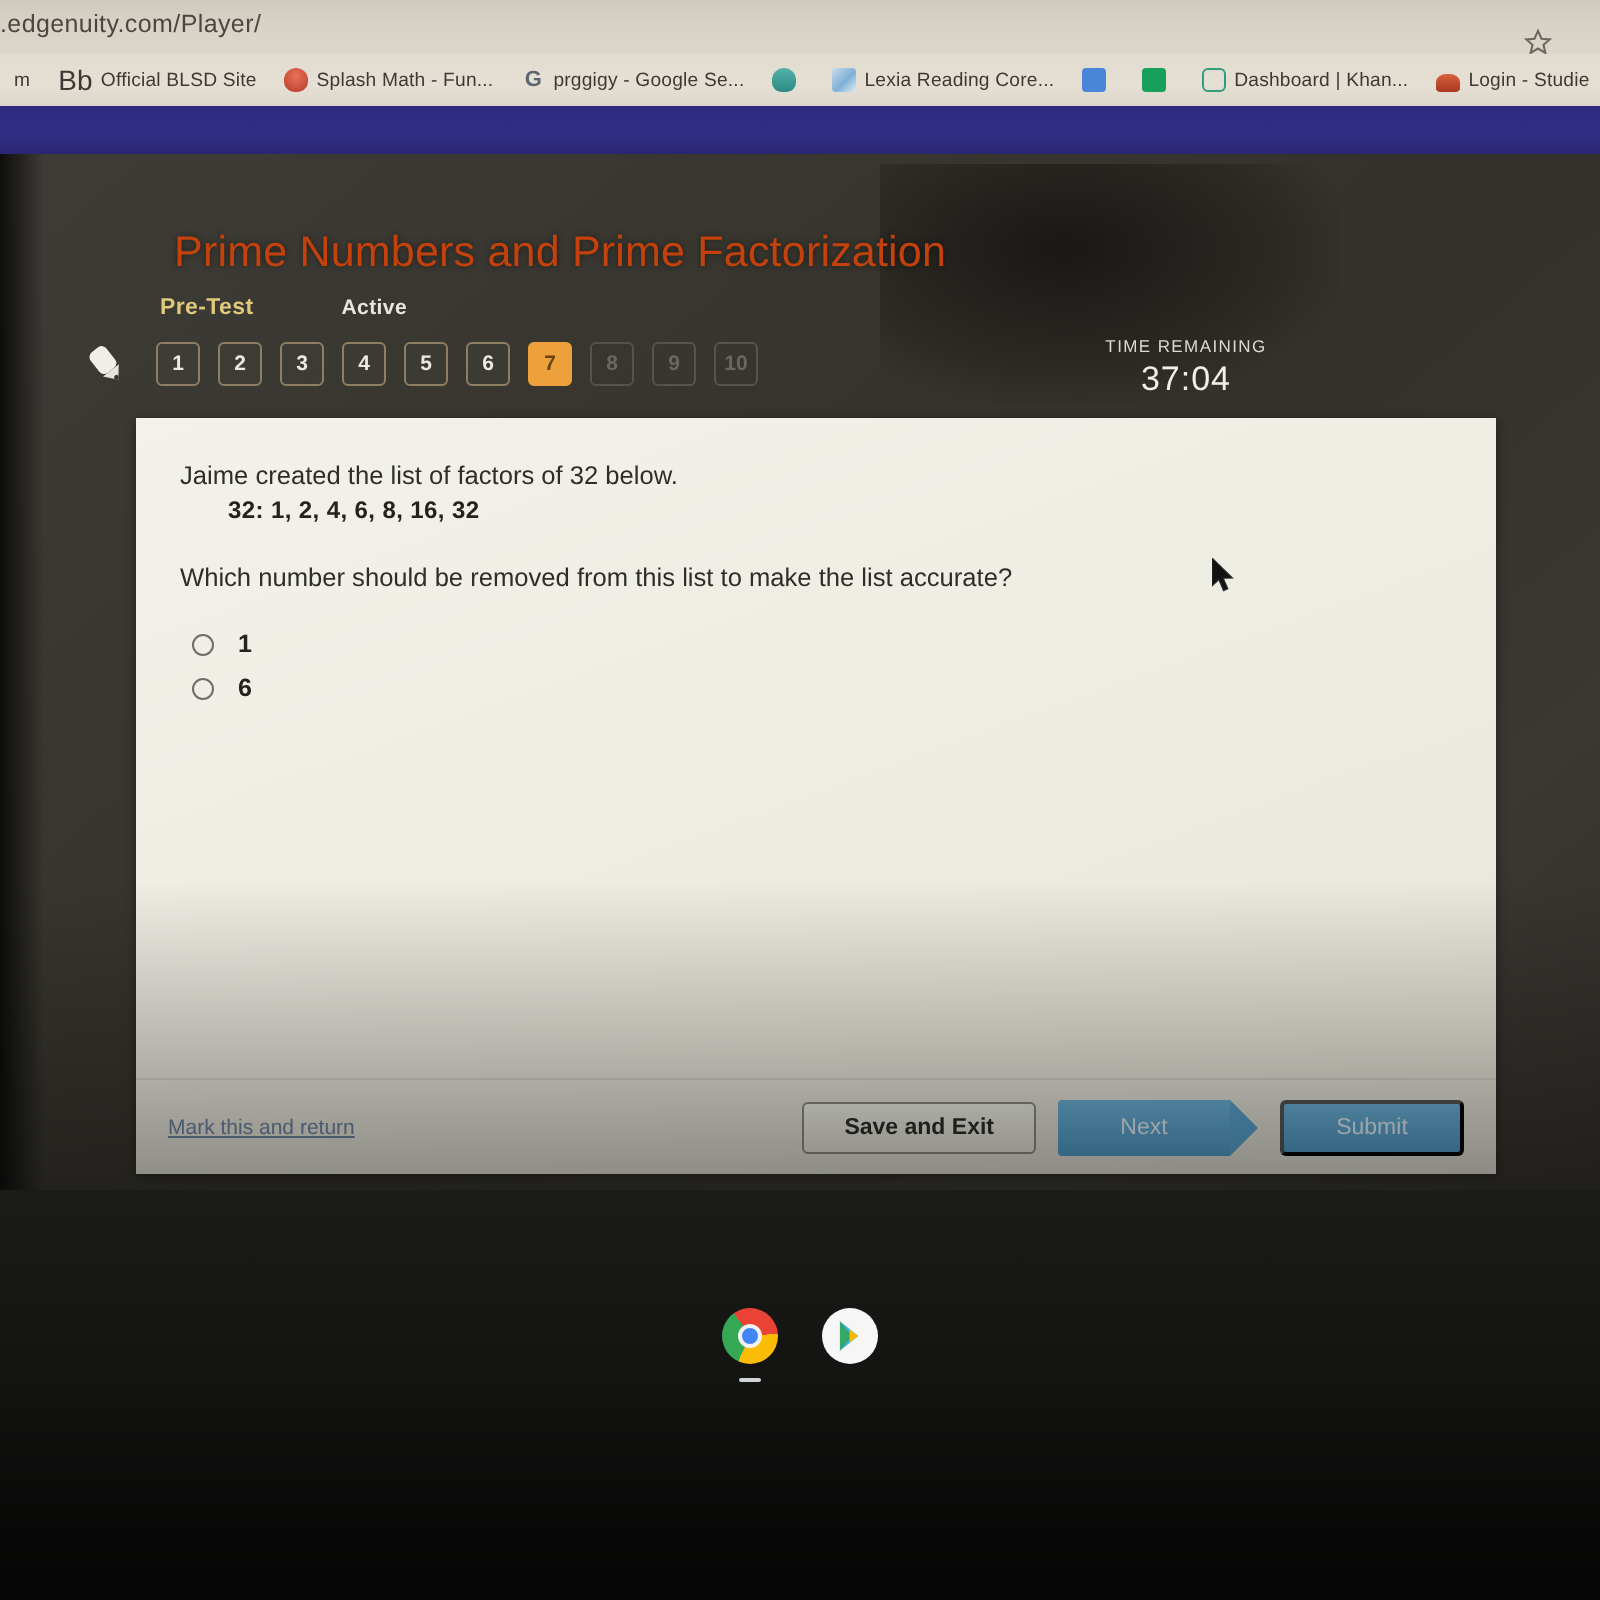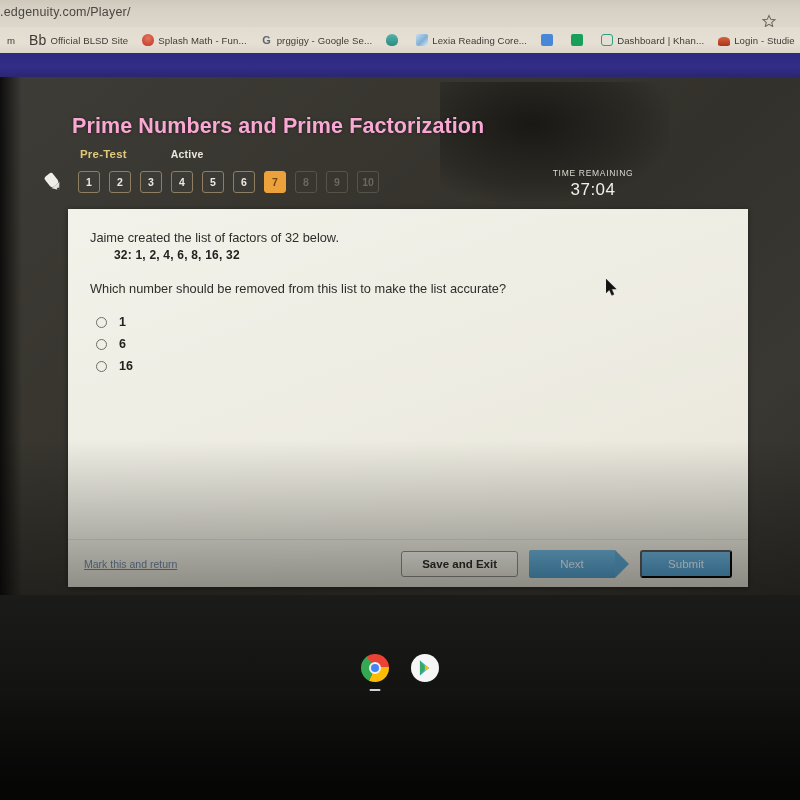--- a/index.html
+++ b/index.html
@@ -54,22 +54,22 @@
     background: radial-gradient(ellipse at 40% 35%, rgba(20,19,16,.85) 0%, rgba(25,24,20,.35) 55%, rgba(0,0,0,0) 75%);
     pointer-events:none;
   }
   .glare-b {
     position: absolute; left: 0px; top: 440px; width: 800px; height: 160px;
     background: linear-gradient(180deg, rgba(0,0,0,0) 0%, rgba(12,12,10,.45) 100%);
     pointer-events:none;
   }
 
   .app-title {
-    position: absolute; left: 72px; top: 114px;
-    font-size: 21.5px; font-weight: 700; color: #f9a8d4;
+    position: absolute; left: 87px; top: 114px;
+    font-size: 21.5px; font-weight: 400; color: #c2410c;
     letter-spacing: .1px; text-shadow: 0 0 3px rgba(0,0,0,.5);
   }
   .sub-row { position: absolute; left: 80px; top: 148px; display: flex; align-items: baseline; gap: 8px; }
   .sub-pretest { font-size: 11.5px; font-weight: 700; color: #e0c97a; letter-spacing: .2px; }
   .sub-active  { font-size: 10.5px; font-weight: 700; color: #e9e6e0; letter-spacing: .2px; margin-left: 36px; }
 
   .nav-row { position: absolute; left: 36px; top: 168px; display: flex; align-items: center; gap: 0; }
   .pencil-icon {
     width: 34px; height: 28px; margin-right: 8px; position: relative;
     display: flex; align-items: center; justify-content: center;
@@ -278,24 +278,20 @@
       <div class="q-ask">Which number should be removed from this list to make the list accurate?</div>
 
       <div class="choices">
         <label class="choice">
           <span class="radio"></span>
           <span class="choice-label">1</span>
         </label>
         <label class="choice">
           <span class="radio"></span>
           <span class="choice-label">6</span>
-        </label>
-        <label class="choice">
-          <span class="radio"></span>
-          <span class="choice-label">16</span>
         </label>
       </div>
     </div>
 
     <div class="card-foot">
       <span class="mark-link">Mark this and return</span>
       <div class="foot-right">
         <button class="btn-save">Save and Exit</button>
         <div style="display:flex;align-items:center;">
           <div class="btn-next">Next</div>

